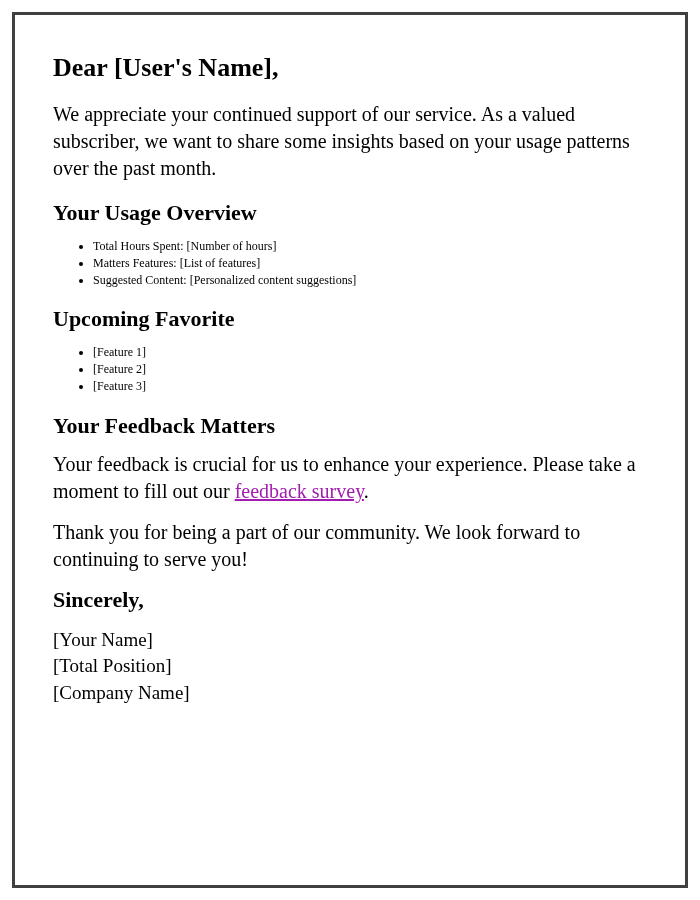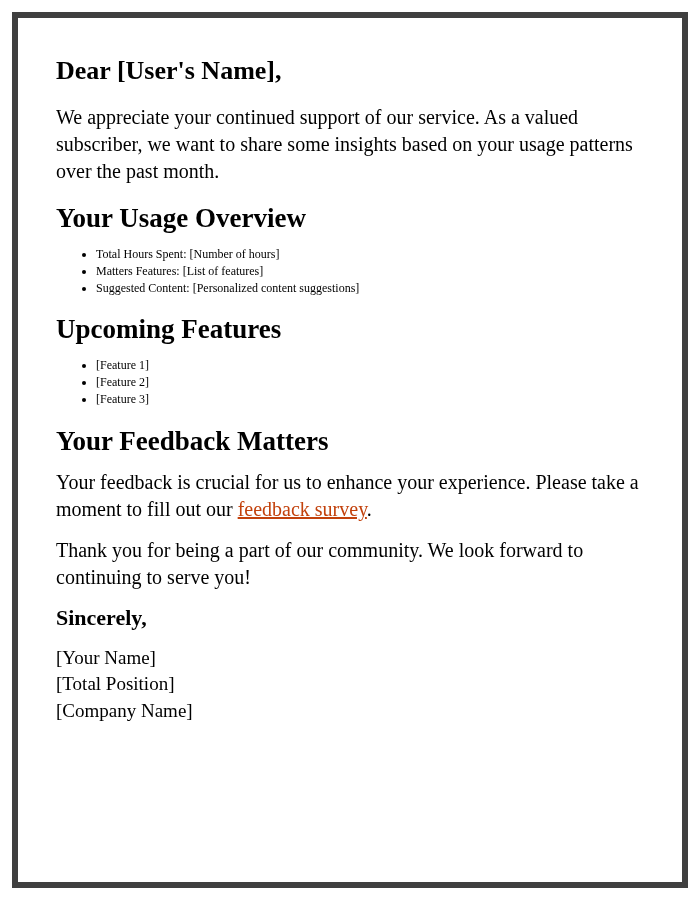--- a/index.html
+++ b/index.html
@@ -7,51 +7,51 @@
     }
     body {
       margin: 0;
       padding: 0;
       font-family: "Times New Roman", Times, serif;
       background: #fff;
       width: 700px;
       height: 900px;
     }
     .page {
-      border: 6px solid #404040;
+      border: 3px solid #404040;
       margin: 12px;
       padding: 28px 38px;
       height: 876px;
     }
     h1.greeting {
       font-size: 26px;
       font-weight: bold;
       margin: 10px 0 18px 0;
     }
     p {
       font-size: 20px;
       margin: 0 0 14px 0;
       line-height: 1.35;
     }
     h2 {
-      font-size: 27px;
+      font-size: 22px;
       font-weight: bold;
       margin: 18px 0 12px 0;
     }
     ul {
       margin: 0 0 14px 0;
       padding-left: 40px;
     }
     li {
       font-size: 12px;
       line-height: 1.4;
       list-style-type: disc;
     }
     a.link {
-      color: #c2410c;
+      color: #a21caf;
       text-decoration: underline;
     }
     .closing-line {
       font-weight: bold;
       margin: 14px 0 14px 0;
       font-size: 22px;
     }
     .sig-line {
       font-size: 19px;
       line-height: 1.4;
@@ -67,21 +67,21 @@
   <p>We appreciate your continued support of our service. As a valued subscriber, we want to share some insights based on your usage patterns over the past month.</p>
 
   <h2>Your Usage Overview</h2>
 
   <ul>
     <li>Total Hours Spent: [Number of hours]</li>
     <li>Matters Features: [List of features]</li>
     <li>Suggested Content: [Personalized content suggestions]</li>
   </ul>
 
-  <h2>Upcoming Features</h2>
+  <h2>Upcoming Favorite</h2>
 
 
   <ul>
     <li>[Feature 1]</li>
     <li>[Feature 2]</li>
     <li>[Feature 3]</li>
   </ul>
 
   <h2>Your Feedback Matters</h2>
 

